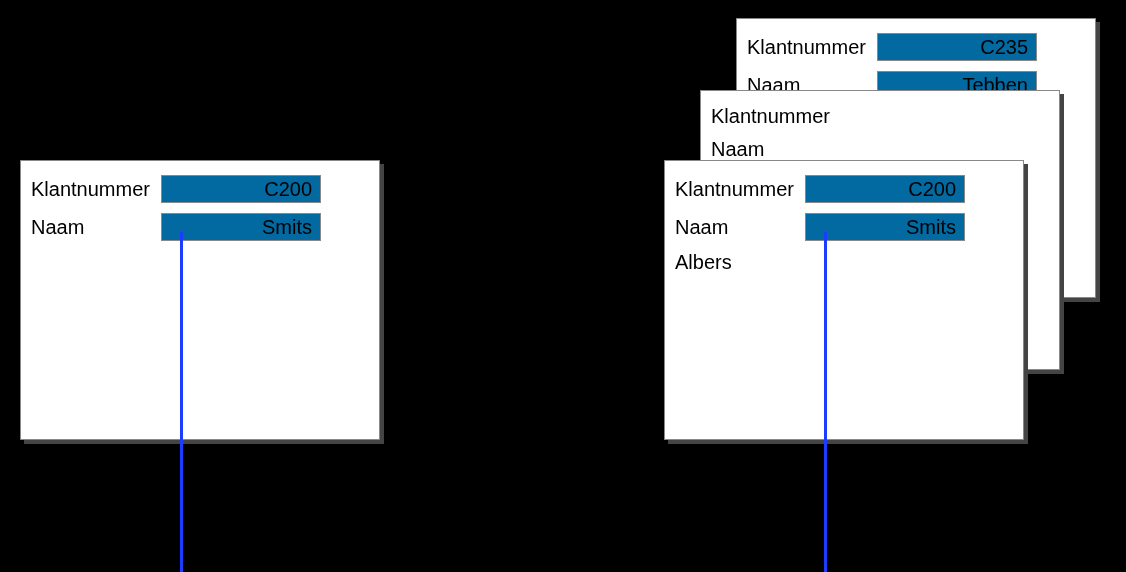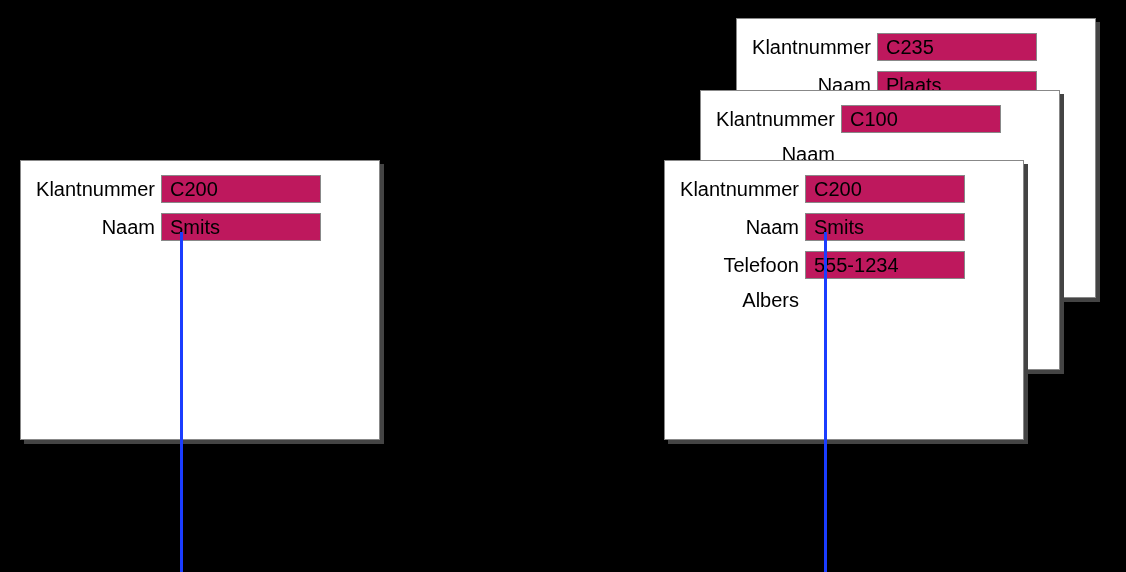--- a/index.html
+++ b/index.html
@@ -20,34 +20,34 @@
     box-shadow: 4px 4px 0 #444;
     padding: 14px 18px 14px 10px;
   }
   .row {
     display: flex;
     align-items: center;
     margin-bottom: 10px;
   }
   .label {
     width: 130px;
-    text-align: right;
     padding-right: 6px;
     color: #000;
   }
   .field {
     width: 160px;
     border: 1px solid #888;
     padding: 3px 8px;
-    background: #be185d;
+    background: #0369a1;
     color: #000;
     height: 28px;
     line-height: 20px;
     overflow: hidden;
     white-space: nowrap;
+    text-align: right;
   }
   .blue-line {
     position: absolute;
     width: 3px;
     background: #1b3dff;
   }
 </style>
 </head>
 <body>
 
@@ -62,46 +62,41 @@
   </div>
 </div>
 
 <div class="card" style="left:736px; top:18px; width:360px; height:280px;">
   <div class="row">
     <div class="label">Klantnummer</div>
     <div class="field">C235</div>
   </div>
   <div class="row">
     <div class="label">Naam</div>
-    <div class="field">Plaats</div>
+    <div class="field">Tebben</div>
   </div>
 </div>
 
 <div class="card" style="left:700px; top:90px; width:360px; height:280px;">
   <div class="row">
     <div class="label">Klantnummer</div>
-    <div class="field">C100</div>
   </div>
   <div class="row">
     <div class="label">Naam</div>
   </div>
 </div>
 
 <div class="card" style="left:664px; top:160px; width:360px; height:280px;">
   <div class="row">
     <div class="label">Klantnummer</div>
     <div class="field">C200</div>
   </div>
   <div class="row">
     <div class="label">Naam</div>
     <div class="field">Smits</div>
   </div>
   <div class="row">
-    <div class="label">Telefoon</div>
-    <div class="field">555-1234</div>
-  </div>
-  <div class="row">
     <div class="label">Albers</div>
   </div>
 </div>
 
 <div class="blue-line" style="left:180px; top:232px; height:340px;"></div>
 <div class="blue-line" style="left:824px; top:232px; height:340px;"></div>
 
 </body></html>

